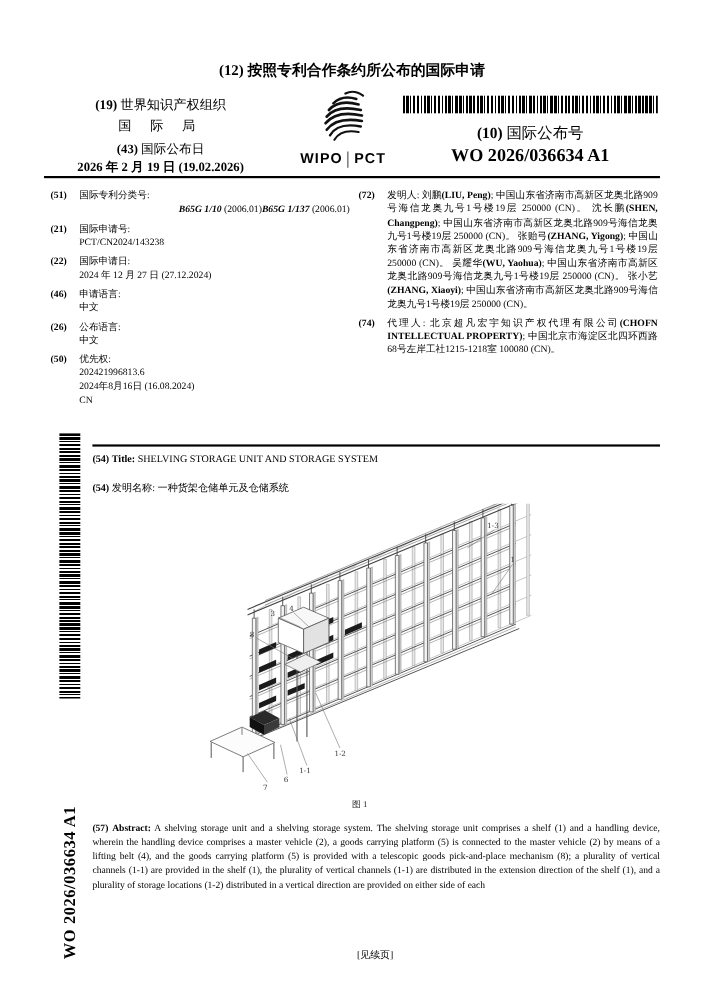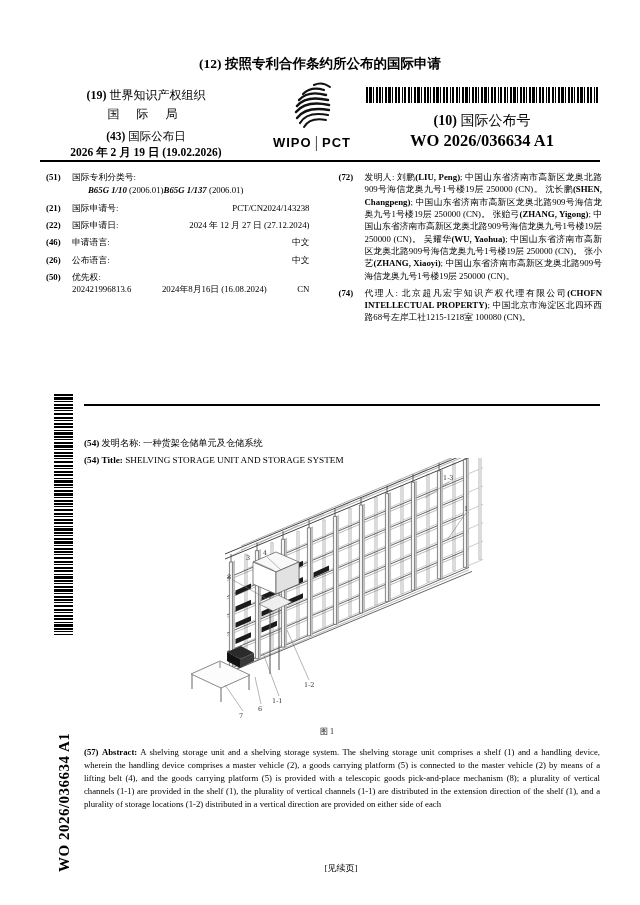--- a/index.html
+++ b/index.html
@@ -18,36 +18,36 @@
   .logo-word{font-family:Liberation Sans, sans-serif;font-weight:bold;
              font-size:13px;letter-spacing:1px;margin-top:1px;}
   .logo-sep{display:inline-block;margin:0 3px;color:#555;font-weight:normal;transform:scaleY(1.2);}
   .barcode-top{top:87px;left:366px;width:232px;height:16px;
     background:repeating-linear-gradient(90deg,#000 0 2px,#fff 2px 3.2px,#000 3.2px 5.6px,#fff 5.6px 6.8px,#000 6.8px 7.8px,#fff 7.8px 9.6px);}
   .pubno-block{top:112px;left:366px;width:232px;text-align:center;}
   .pubno-label{font-size:14px;}
   .pubno{font-size:16.5px;font-weight:bold;margin-top:1px;}
   .rule1{top:160px;left:40px;width:560px;height:2px;background:#000;}
   
-  .cols{top:171px;left:46px;width:556px;display:flex;gap:29px;font-size:8.8px;line-height:1.4;}
+  .cols{top:171px;left:46px;width:556px;display:flex;gap:8px;font-size:8.8px;line-height:1.4;}
   .col{width:272px;}
   .item{display:flex;margin-bottom:5px;}
   .tag{width:26px;flex:none;font-weight:bold;}
   .ibody{flex:1;min-width:0;}
-  .row{display:flex;justify-content:space-between;}
+  .row{display:flex;justify-content:space-between;flex-direction:column;}
   .just{text-align:justify;}
-  .ipc-row{display:flex;justify-content:flex-start;margin-top:1px;margin-left:16px;}
+  .ipc-row{display:flex;justify-content:flex-end;margin-top:1px;margin-left:16px;}
   
   .barcode-side{top:394px;left:54px;width:19px;height:241px;
     background:repeating-linear-gradient(180deg,#000 0 2.2px,#fff 2.2px 3.4px,#000 3.4px 5.6px,#fff 5.6px 6.8px,#000 6.8px 7.8px,#fff 7.8px 9.6px);}
   .side-pubno{top:872px;left:56px;transform:rotate(-90deg);transform-origin:0 0;
     font-size:15px;font-weight:bold;white-space:nowrap;letter-spacing:.5px;}
   
   .rule2{top:404px;left:84px;width:516px;height:1.5px;background:#000;}
-  .title-en{top:412px;left:84px;width:516px;font-size:9.2px;margin-top:43px;}
+  .title-en{top:412px;left:84px;width:516px;font-size:9.2px;}
   .title-cn{top:437px;left:84px;width:516px;font-size:9.2px;}
   
   .figure{top:458px;left:175px;width:335px;height:290px;}
   .figure svg{width:335px;height:290px;}
   .ldr{stroke:#777;stroke-width:.55;}
   .callout-text{font-size:6.5px;fill:#333;font-family:"DejaVu Serif",serif;}
   .cap{font-size:8px;fill:#222;}
   
   .abstract{top:746px;left:84px;width:516px;font-size:8.7px;line-height:1.5;text-align:justify;}
   .continued{top:862px;left:84px;width:514px;text-align:center;font-size:9px;}

